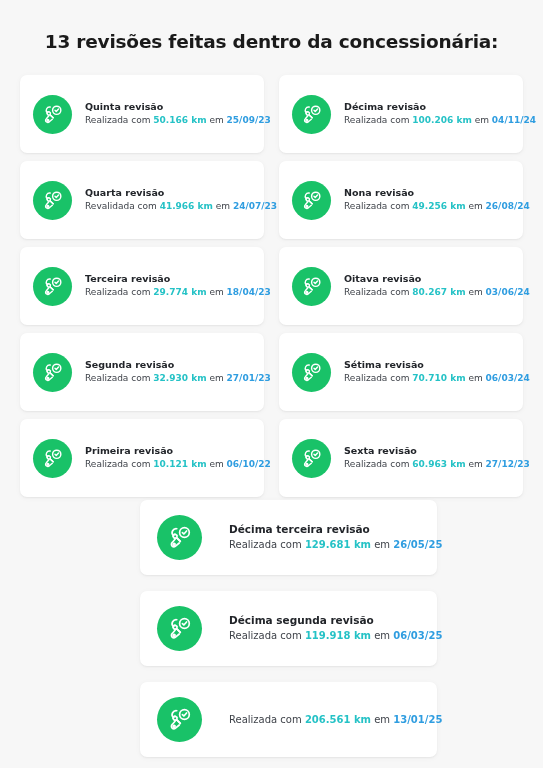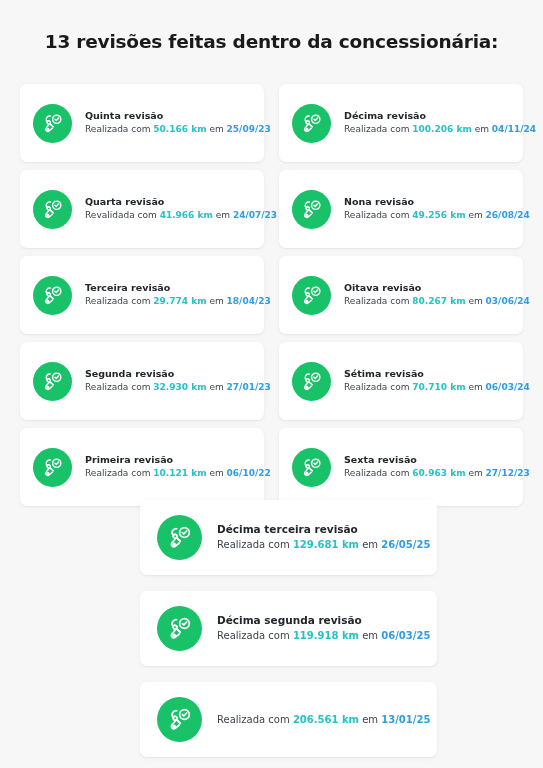--- a/index.html
+++ b/index.html
@@ -21,21 +21,21 @@
     font-weight: bold;
     color: #1a1a1a;
     letter-spacing: -0.2px;
     margin: 0;
     padding: 31px 0 0 0;
     line-height: 1.2;
   }
 
   .grid {
     position: absolute;
-    top: 84px;
+    top: 75px;
     left: 20px;
     width: 503px;
     display: flex;
     flex-wrap: wrap;
     gap: 8px 15px;
   }
 
   .card {
     background: #ffffff;
     border-radius: 7px;
@@ -58,20 +58,21 @@
     width: 297px;
     display: flex;
     flex-direction: column;
     gap: 16px;
   }
 
   .card.wide {
     width: 297px;
     height: 75px;
     padding: 0 14px 0 17px;
+    gap: 12px;
   }
 
   .icon-circle {
     flex: 0 0 auto;
     border-radius: 50%;
     background: #19c268;
     display: flex;
     align-items: center;
     justify-content: center;
   }

